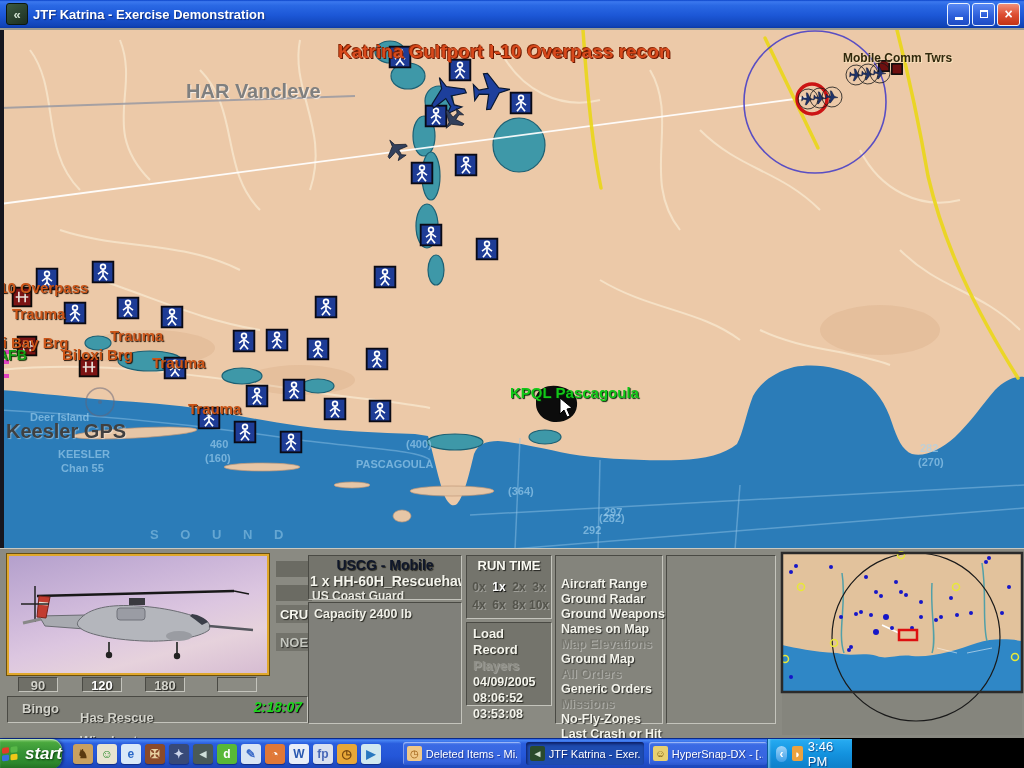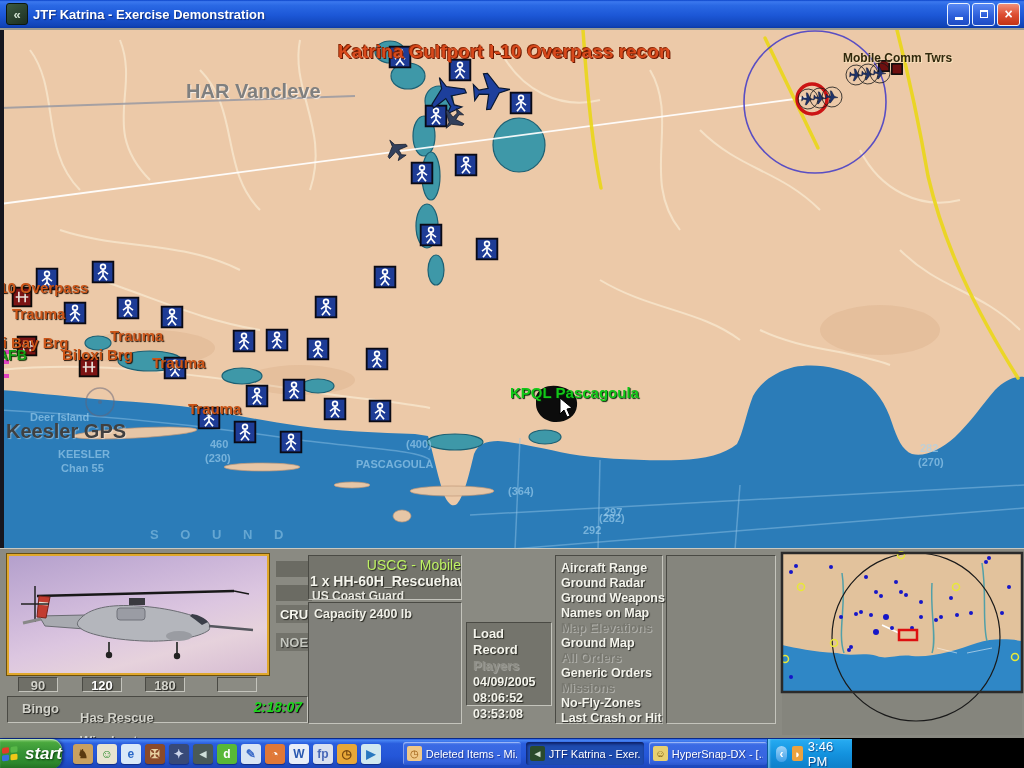--- a/index.html
+++ b/index.html
@@ -55,21 +55,21 @@
   .spd-row{position:absolute;left:7px;top:128px;width:262px;height:16px;}
   .spd-btn{position:absolute;height:15px;width:40px;background:#6f6f67;color:#d2d2ca;
     font-size:13px;font-weight:bold;text-align:center;line-height:15px;text-shadow:1px 1px 1px #22221e;}
   .spd-btn.on{color:#fff;}
   .spd-btn.blank{background:#8b8b83;}
   .status-bar{position:absolute;left:7px;top:147px;width:301px;height:27px;background:#7d7d75;}
   .status-bar .st{position:absolute;font-size:13px;font-weight:bold;color:#d2d2ca;text-shadow:1px 1px 1px #1e1e1a;}
   .mission-time{position:absolute;right:5px;top:2px;font-size:14px;font-weight:bold;color:#1ed41e;
     text-shadow:1px 1px 1px #000;font-style:italic;}
   .info-header{position:absolute;left:308px;top:6px;width:154px;height:45px;background:#74746c;overflow:hidden;}
-  .info-header .l1{text-align:right;font-size:14px;font-weight:normal;color:#bef264;text-shadow:1px 1px 1px #26261f;margin-top:1px;}
+  .info-header .l1{text-align:center;font-size:14px;font-weight:bold;color:#0f172a;text-shadow:1px 1px 1px #26261f;margin-top:1px;}
   .info-header .l2{font-size:14px;font-weight:bold;color:#f4f4ec;text-shadow:1px 1px 1px #26261f;margin-left:1px;white-space:nowrap;}
   .info-header .l3{font-size:12px;font-weight:bold;color:#eaeae2;text-shadow:1px 1px 1px #26261f;margin-left:3px;}
   .capacity-box{position:absolute;left:308px;top:53px;width:154px;height:122px;background:#80807a;}
   .capacity-box .cap{font-size:12.5px;font-weight:bold;color:#f0f0e8;text-shadow:1px 1px 1px #26261f;margin:4px 0 0 5px;}
   .rt-box{position:absolute;left:466px;top:6px;width:86px;height:64px;background:#74746c;}
   .rt-head{text-align:center;font-size:13px;font-weight:bold;color:#fafaf2;text-shadow:1px 1px 1px #22221e;margin-top:2px;}
   .rt-speeds{position:absolute;left:2px;top:22px;width:82px;display:flex;flex-wrap:wrap;}
   .rt-speed{width:20px;height:18px;font-size:12px;font-weight:bold;text-align:center;line-height:18px;
     color:#54544c;text-shadow:1px 1px 0 rgba(255,255,255,.3);}
   .rt-speed.on{color:#fff;text-shadow:1px 1px 1px #000;}
@@ -607,21 +607,21 @@
       <div class="lbl chart-w" style="left: 30px; top: 381px;">Deer Island</div>
       <div class="lbl chart-w" style="left: 356px; top: 428px;">PASCAGOULA</div>
       <div class="lbl chart-w" style="left: 406px; top: 408px;">(400)</div>
       <div class="lbl chart-w" style="left: 508px; top: 455px;">(364)</div>
       <div class="lbl chart-w" style="left: 604px; top: 476px;">297</div>
       <div class="lbl chart-w" style="left: 599px; top: 482px;">(282)</div>
       <div class="lbl chart-w" style="left: 583px; top: 494px;">292</div>
       <div class="lbl chart-w" style="left: 920px; top: 412px;">282</div>
       <div class="lbl chart-w" style="left: 918px; top: 426px;">(270)</div>
       <div class="lbl chart-w" style="left: 210px; top: 408px;">460</div>
-      <div class="lbl chart-w" style="left: 205px; top: 422px;">(230)</div>
+      <div class="lbl chart-w" style="left: 205px; top: 422px;">(160)</div>
       <div class="lbl chart-sound" style="left: 150px; top: 498px;">S O U N D</div>
     </div>
   <div class="map-edge"></div>
 </div>
 
 <div class="panel">
 
   <div class="heli-frame raised">
     <svg width="258" height="117" viewBox="0 0 258 117">
       <line x1="28" y1="40" x2="225" y2="35" stroke="#181818" stroke-width="2.5"></line>
@@ -668,32 +668,45 @@
 
   <div class="info-header sunken">
     <div class="l1">USCG - Mobile</div>
     <div class="l2">1 x HH-60H_Rescuehawk</div>
     <div class="l3">US Coast Guard</div>
   </div>
   <div class="capacity-box sunken">
     <div class="cap">Capacity 2400 lb</div>
   </div>
 
+  <div class="rt-box sunken">
+    <div class="rt-head">RUN TIME</div>
+    <div class="rt-speeds" id="rt-speeds">
+        <span class="rt-speed">0x</span>
+        <span class="rt-speed on">1x</span>
+        <span class="rt-speed">2x</span>
+        <span class="rt-speed">3x</span>
+        <span class="rt-speed">4x</span>
+        <span class="rt-speed">6x</span>
+        <span class="rt-speed">8x</span>
+        <span class="rt-speed">10x</span>
+      </div>
+  </div>
   <div class="rt-orders sunken">
     <div id="rt-items" style="margin-top: 3px;">
         <div class="rt-item">Load</div>
         <div class="rt-item">Record</div>
         <div class="rt-item dis">Players</div>
       </div>
     <div class="rt-line">04/09/2005</div>
     <div class="rt-line">08:06:52</div>
     <div class="rt-line">03:53:08</div>
   </div>
 
-  <div class="menu-box sunken" id="menu-list" style="padding-top: 4px;">
+  <div class="menu-box sunken" id="menu-list" style="padding-top: 20px;">
       <div class="menu-item">Aircraft Range</div>
       <div class="menu-item">Ground Radar</div>
       <div class="menu-item">Ground Weapons</div>
       <div class="menu-item">Names on Map</div>
       <div class="menu-item dis">Map Elevations</div>
       <div class="menu-item">Ground Map</div>
       <div class="menu-item dis">All Orders</div>
       <div class="menu-item">Generic Orders</div>
       <div class="menu-item dis">Missions</div>
       <div class="menu-item">No-Fly-Zones</div>

